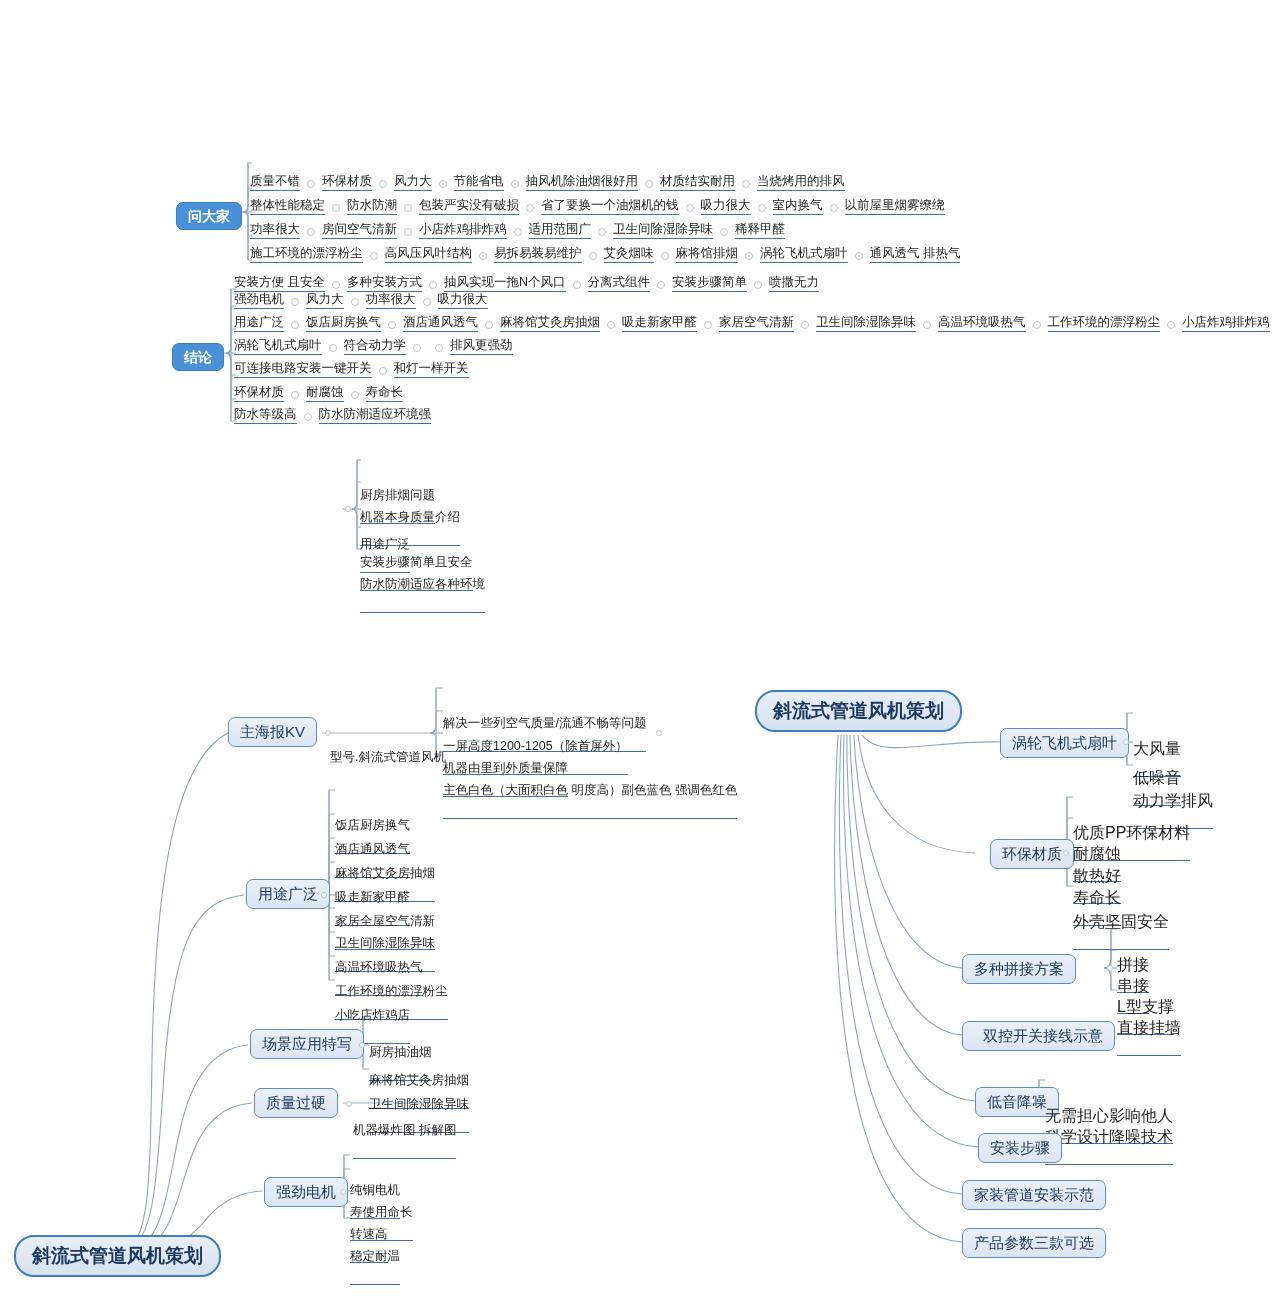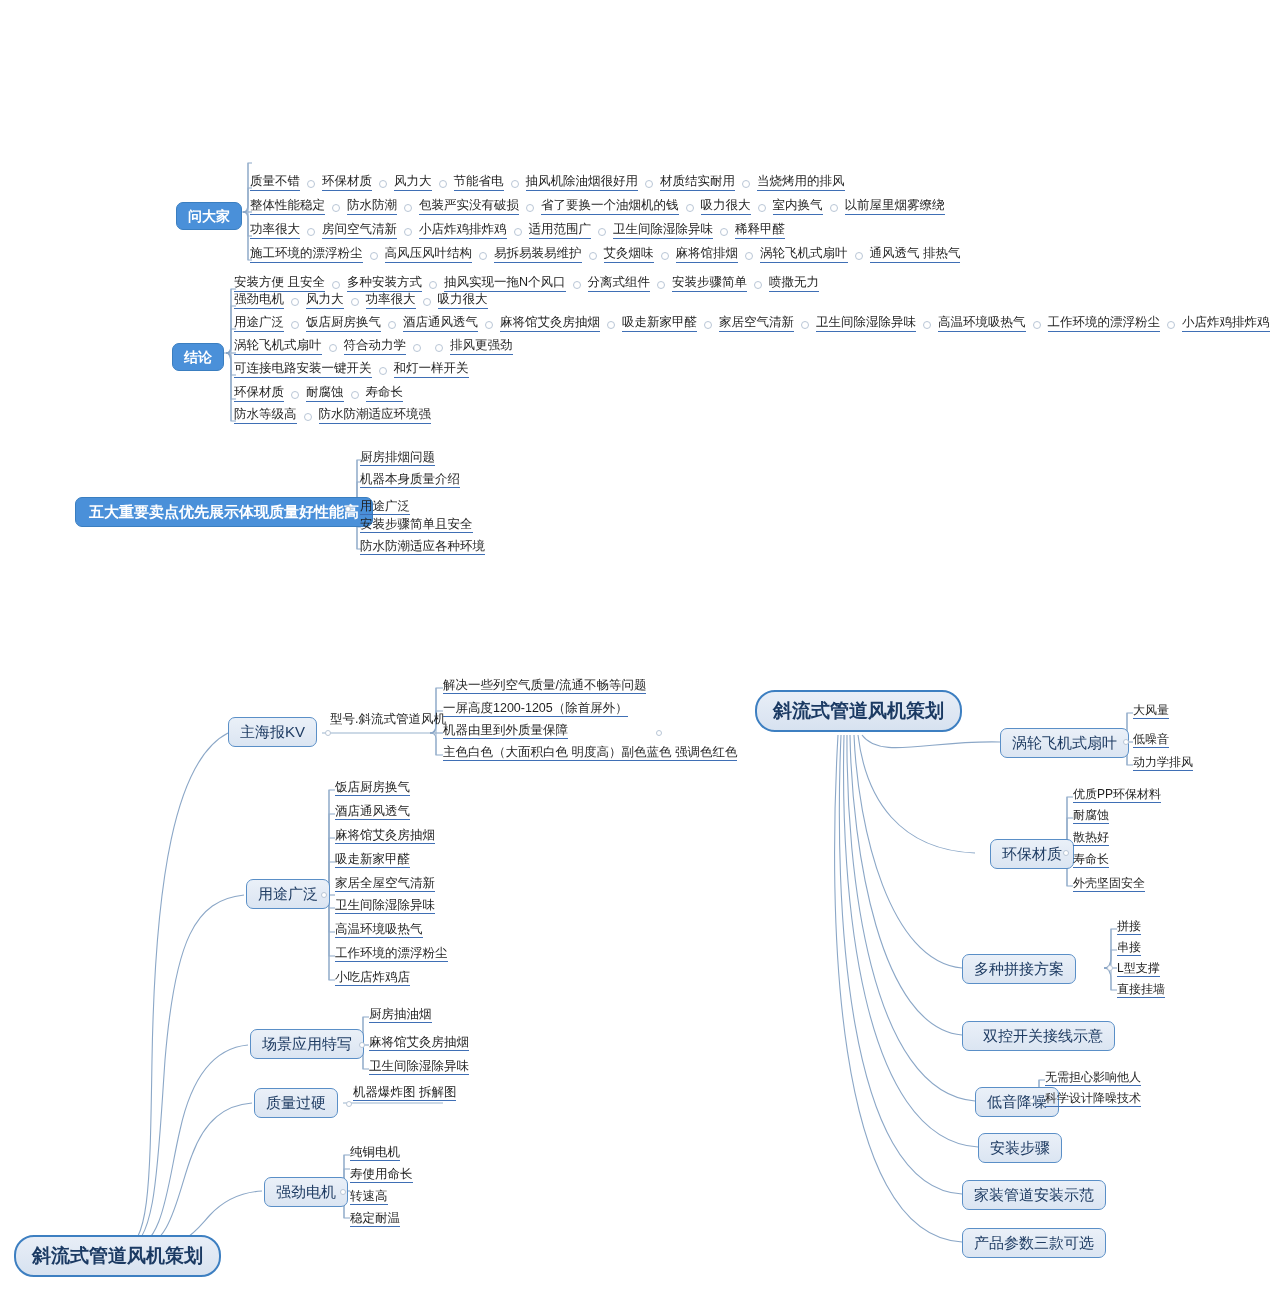--- a/index.html
+++ b/index.html
@@ -42,23 +42,23 @@
   .branch{
     background:linear-gradient(180deg,#eaf0f8 0%,#dbe5f2 100%);
     border:1.4px solid #5a8fc7;border-radius:7px;
     color:#1f3c63;font-size:15px;
     padding:4px 11px;line-height:20px;
   }
 
   
   .leaf{
     position:absolute;white-space:nowrap;font-size:12.5px;line-height:15px;
-    color:#1f1f1f;padding-bottom:0;border-bottom:1.2px solid #3f6fb5;
-  }
-  .leaf.sm{font-size:12px;}
+    color:#1f1f1f;padding-bottom:20px;border-bottom:1.2px solid #3f6fb5;margin-top:38px;
+  }
+  .leaf.sm{font-size:16px;}
   .leaf.nounderline{border-bottom:none;}
 
   
   .chain{position:absolute;white-space:nowrap;display:flex;align-items:flex-end;}
   .chain .it{
     font-size:12.5px;line-height:16px;color:#1f1f1f;
     border-bottom:1.2px solid #3f6fb5;padding-bottom:1px;
   }
   .dot{
     display:inline-block;width:6px;height:6px;border-radius:50%;
@@ -308,21 +308,20 @@
     <span class="dot"></span>
     <span class="it">寿命长</span>
   </div>
 
   <div class="chain" style="left:234px;top:406px;">
     <span class="it">防水等级高</span>
     <span class="dot"></span>
     <span class="it">防水防潮适应环境强</span>
   </div>
 
-  <div class="node cat big" style="left:75px;top:497px;">五大重要卖点优先展示体现质量好性能高</div>
   <div class="conn-dot" style="left:345px;top:506px;"></div>
 
   <div class="leaf" style="left:360px;top:450px;">厨房排烟问题</div>
   <div class="leaf" style="left:360px;top:472px;">机器本身质量介绍</div>
   <div class="leaf" style="left:360px;top:499px;">用途广泛</div>
   <div class="leaf" style="left:360px;top:517px;">安装步骤简单且安全</div>
   <div class="leaf" style="left:360px;top:539px;">防水防潮适应各种环境</div>
 
   <div class="node root" style="left:14px;top:1235px;">斜流式管道风机策划</div>
 

